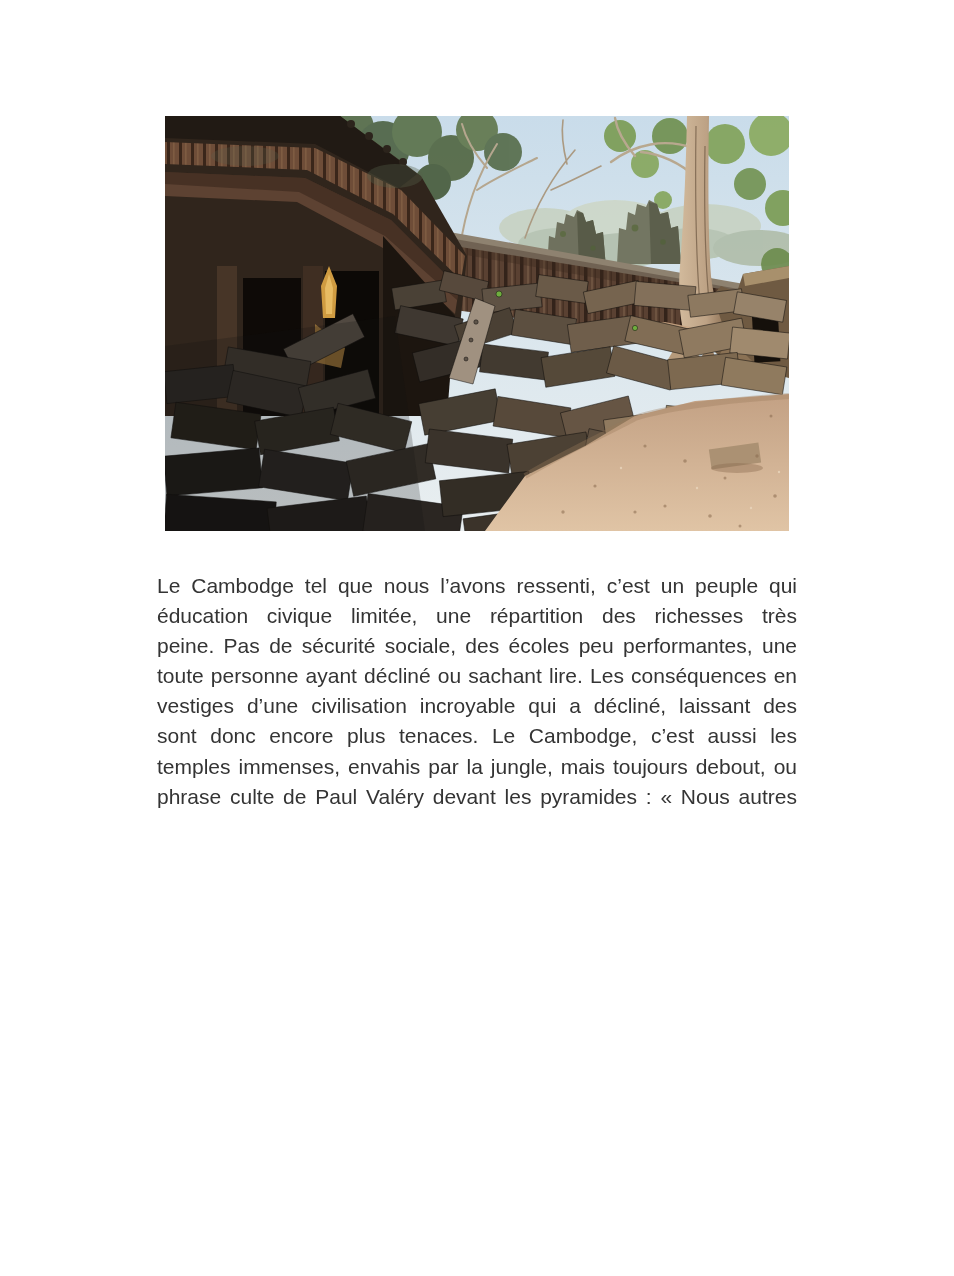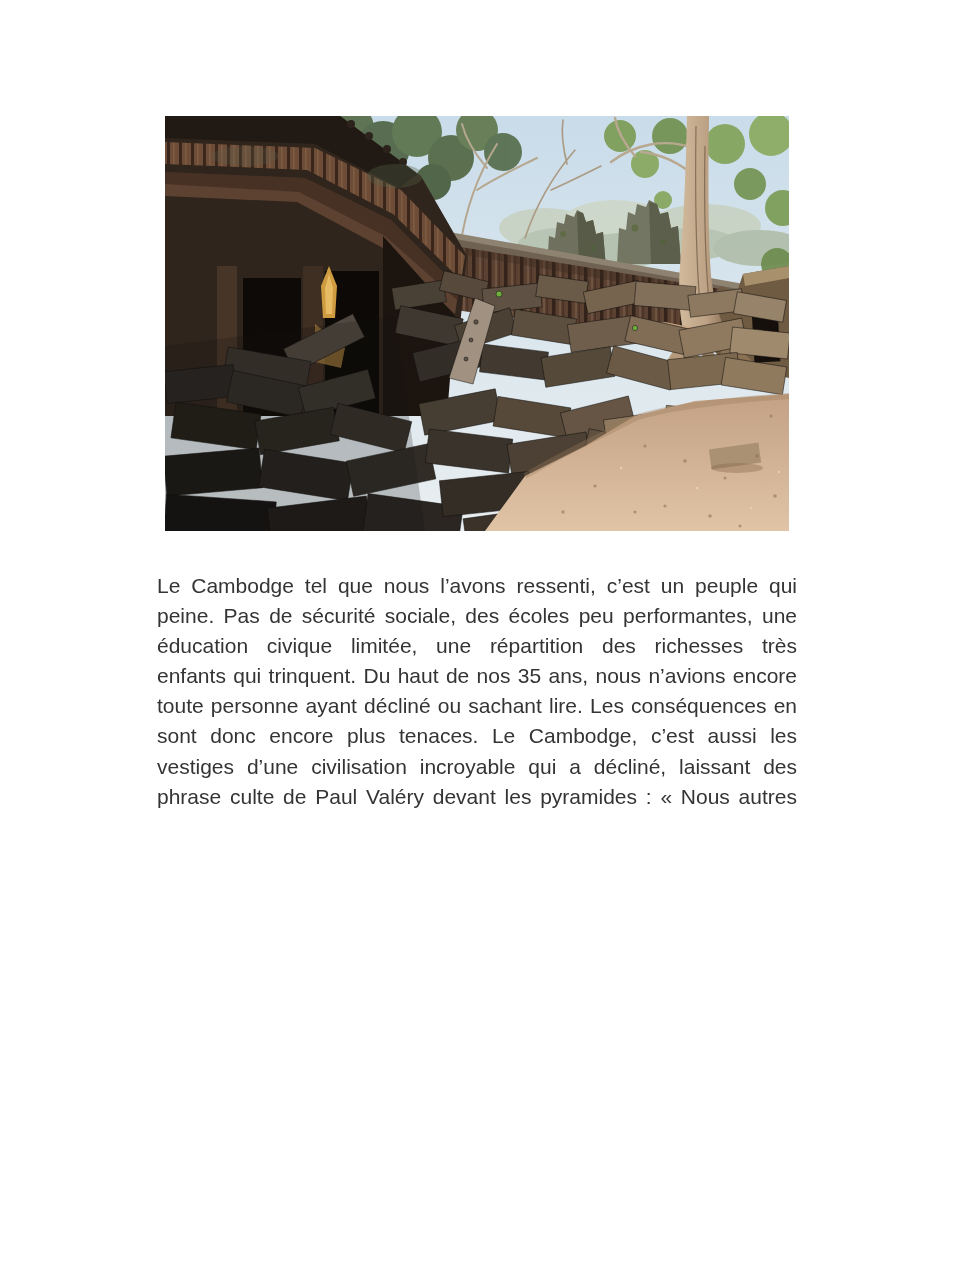--- a/index.html
+++ b/index.html
@@ -247,24 +247,24 @@
             <circle cx="586" cy="392" r="1.2"></circle>
           <circle cx="456" cy="352" r="1.2"></circle>
             <circle cx="614" cy="356" r="1.2"></circle>
         </g>
       </g>
     </svg>
   </figure>
 
   <div class="para">
     <div class="tline">Le Cambodge tel que nous l’avons ressenti, c’est un peuple qui</div>
+    <div class="tline">éducation civique limitée, une répartition des richesses très</div>
     <div class="tline">peine. Pas de sécurité sociale, des écoles peu performantes, une</div>
-    <div class="tline">éducation civique limitée, une répartition des richesses très</div>
-    <div class="tline">enfants qui trinquent. Du haut de nos 35 ans, nous n’avions encore</div>
     <div class="tline">toute personne ayant décliné ou sachant lire. Les conséquences en</div>
+    <div class="tline">vestiges d’une civilisation incroyable qui a décliné, laissant des</div>
     <div class="tline">sont donc encore plus tenaces. Le Cambodge, c’est aussi les</div>
-    <div class="tline">vestiges d’une civilisation incroyable qui a décliné, laissant des</div>
+    <div class="tline">temples immenses, envahis par la jungle, mais toujours debout, ou</div>
     <div class="tline">phrase culte de Paul Valéry devant les pyramides : « Nous autres</div>
   </div>
 
   <div class="pagenum">167</div>
 
 </div>
 
 </body></html>

